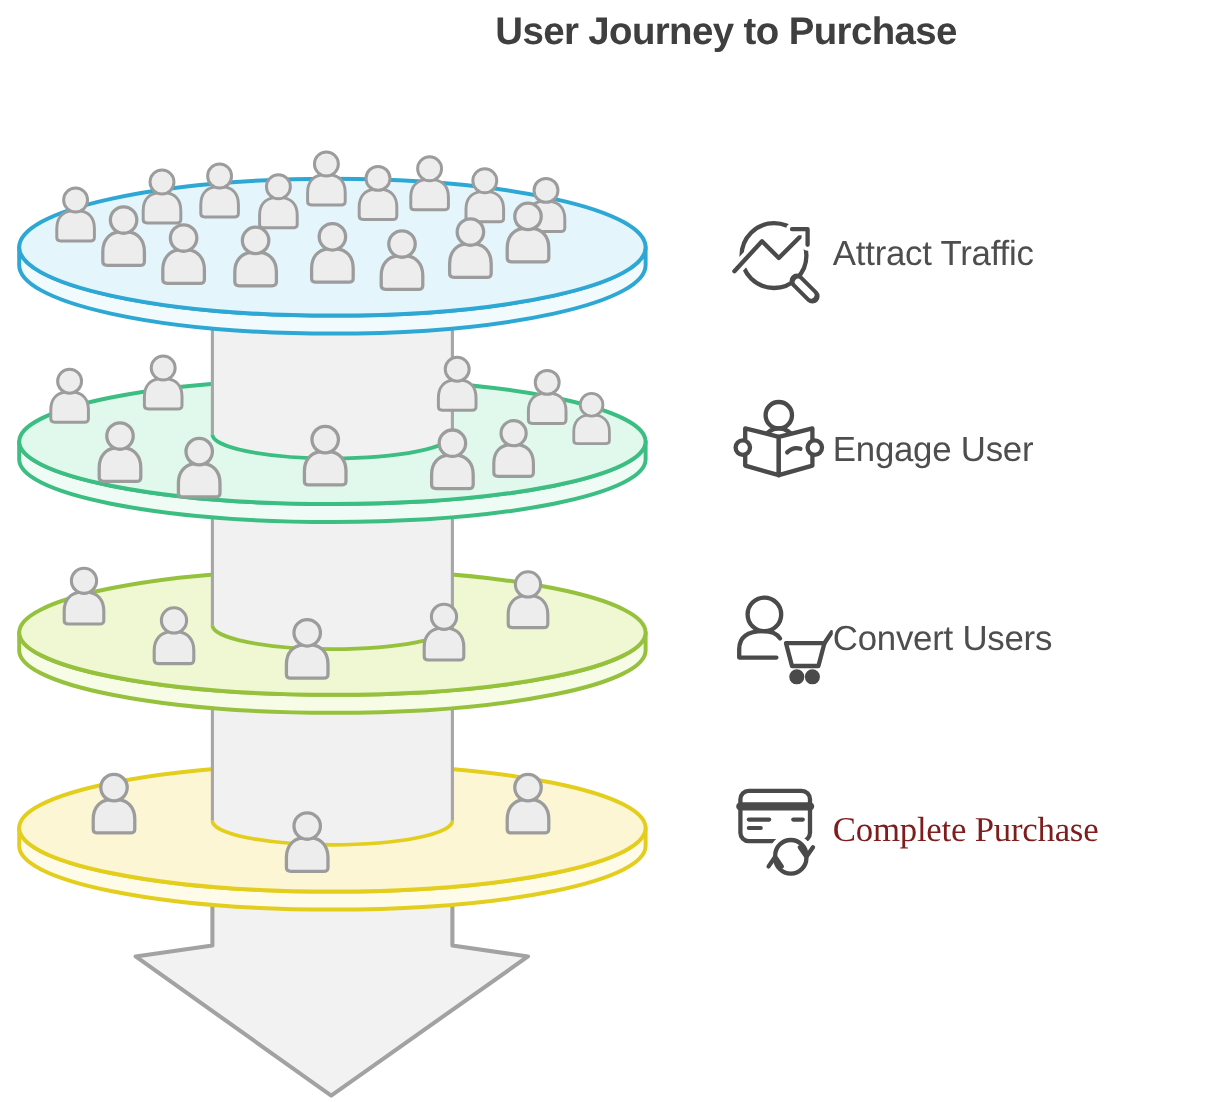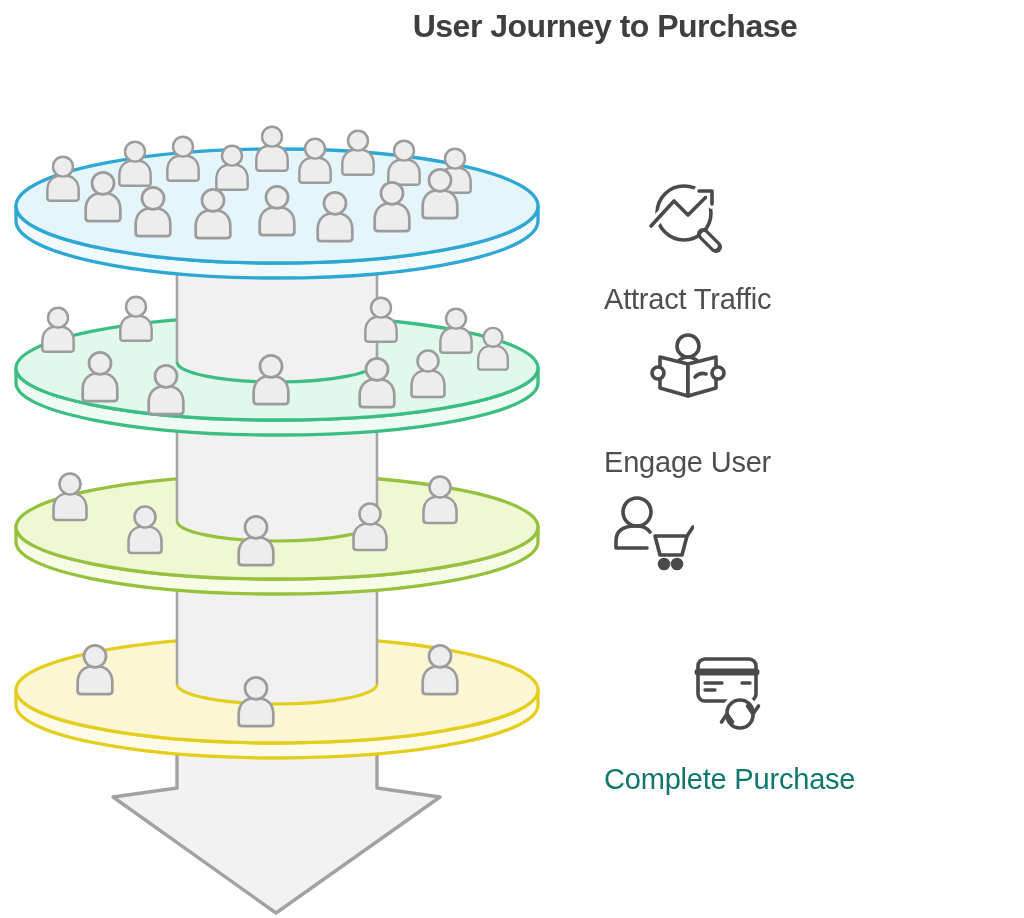--- a/index.html
+++ b/index.html
@@ -1,21 +1,21 @@
 <!DOCTYPE html>
 <html><head>
 <meta charset="utf-8">
 <style>
   html,body{margin:0;padding:0;background:#fff;}
   .page{position:relative;width:1024px;height:918px;background:#ffffff;overflow:hidden;
         font-family:"Liberation Sans",sans-serif;}
   .title{position:absolute;top:8px;left:310px;width:590px;margin:0;text-align:center;
          font-size:32px;font-weight:700;color:#3f3f3f;letter-spacing:-0.5px;}
   #funnel-svg{position:absolute;left:0;top:0;width:1024px;height:918px;}
-  .legend-row{position:absolute;left:604px;display:flex;align-items:center;gap:26px;flex-direction:column;}
+  .legend-row{position:absolute;left:604px;display:flex;align-items:center;}
   .licon{width:90px;height:90px;flex:0 0 auto;color:#4a4a4a;}
   .licon *{vector-effect:none;}
   .legend-label{font-size:29px;color:#4e4e4e;white-space:nowrap;letter-spacing:-0.2px;}
   .r1{top:167px}.r2{top:330px}.r3{top:488px}.r4{top:647px}
 </style>
 </head>
 <body>
 
 <div class="page">
 
@@ -230,35 +230,36 @@
 
     <div class="legend-row r3">
       <svg class="licon" viewBox="0 0 90 90" fill="none" stroke="currentColor" stroke-width="3.6" stroke-linecap="round" stroke-linejoin="round" style="color: rgb(74, 74, 74);">
         <circle cx="33" cy="24" r="14"></circle>
         <path d="M46,44 Q42,38 32,38 Q12,38 12,53 L12,60 L43,60"></path>
         <path d="M51,48 L83,48 L78,67 L56,67 Z"></path>
         <path d="M83,48 L89,39"></path>
         <circle cx="60" cy="76" r="4.5" fill="currentColor"></circle>
         <circle cx="73" cy="76" r="4.5" fill="currentColor"></circle>
       </svg>
+      <span class="legend-label" style="color: rgb(78, 78, 78);">Convert Users</span>
     </div>
 
     <div class="legend-row r4">
       <svg class="licon" viewBox="0 0 90 90" fill="none" stroke="currentColor" stroke-width="3.6" stroke-linecap="round" stroke-linejoin="round" style="color: rgb(74, 74, 74);">
         <rect x="13" y="12" width="58" height="42" rx="7"></rect>
         <line x1="13" y1="25" x2="71" y2="25" stroke-width="7"></line>
         <line x1="20" y1="36" x2="37" y2="36" stroke-width="3.4"></line>
         <line x1="20" y1="43" x2="30" y2="43" stroke-width="3.4"></line>
         <line x1="57" y1="36" x2="65" y2="36" stroke-width="3.4"></line>
         <g stroke="#fff" stroke-width="11">
           <path d="M42,66 A13,13 0 0 1 68,66"></path>
           <path d="M68,68 A13,13 0 0 1 42,68"></path>
         </g>
         <path d="M42,66 A13,13 0 0 1 68,66"></path>
         <path d="M62.5,59 L68,67 L73.5,59"></path>
         <path d="M68,68 A13,13 0 0 1 42,68"></path>
         <path d="M36.5,75 L42,67 L47.5,75"></path>
       </svg>
-      <span class="legend-label" style="color: #0f766e;">Complete Purchase</span>
+      <span class="legend-label" style="color: #7f1d1d; font-family: Liberation Serif, serif;">Complete Purchase</span>
     </div>
 
   </div>
 </div>
 
 </body></html>

